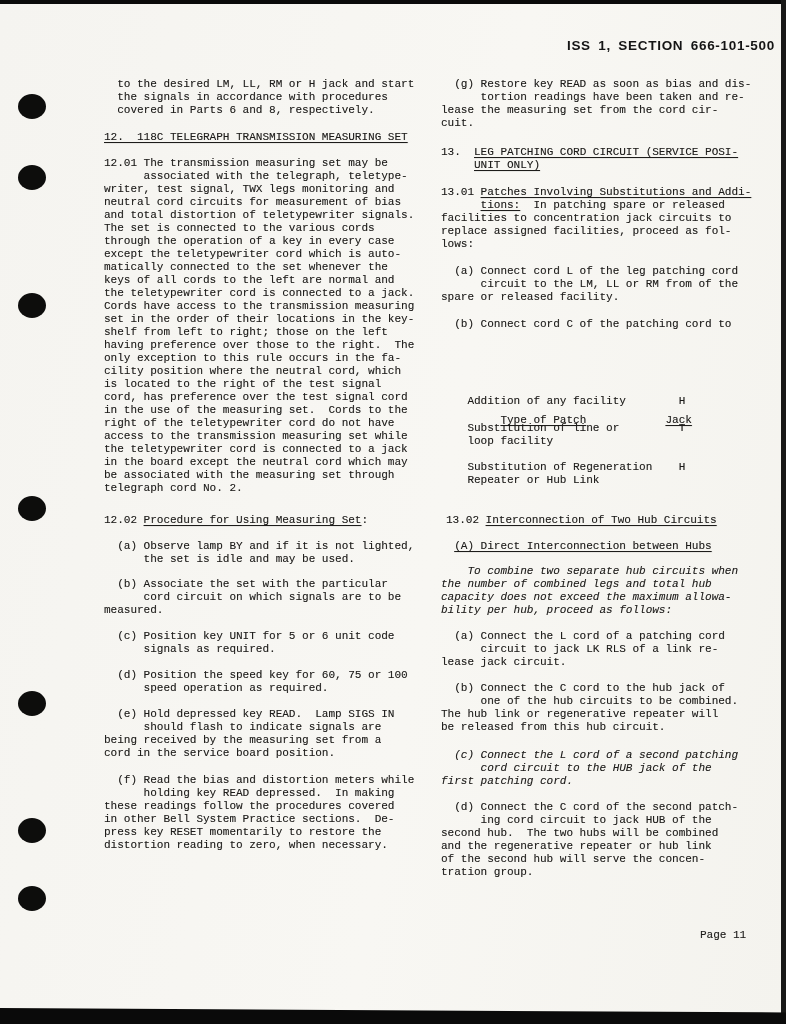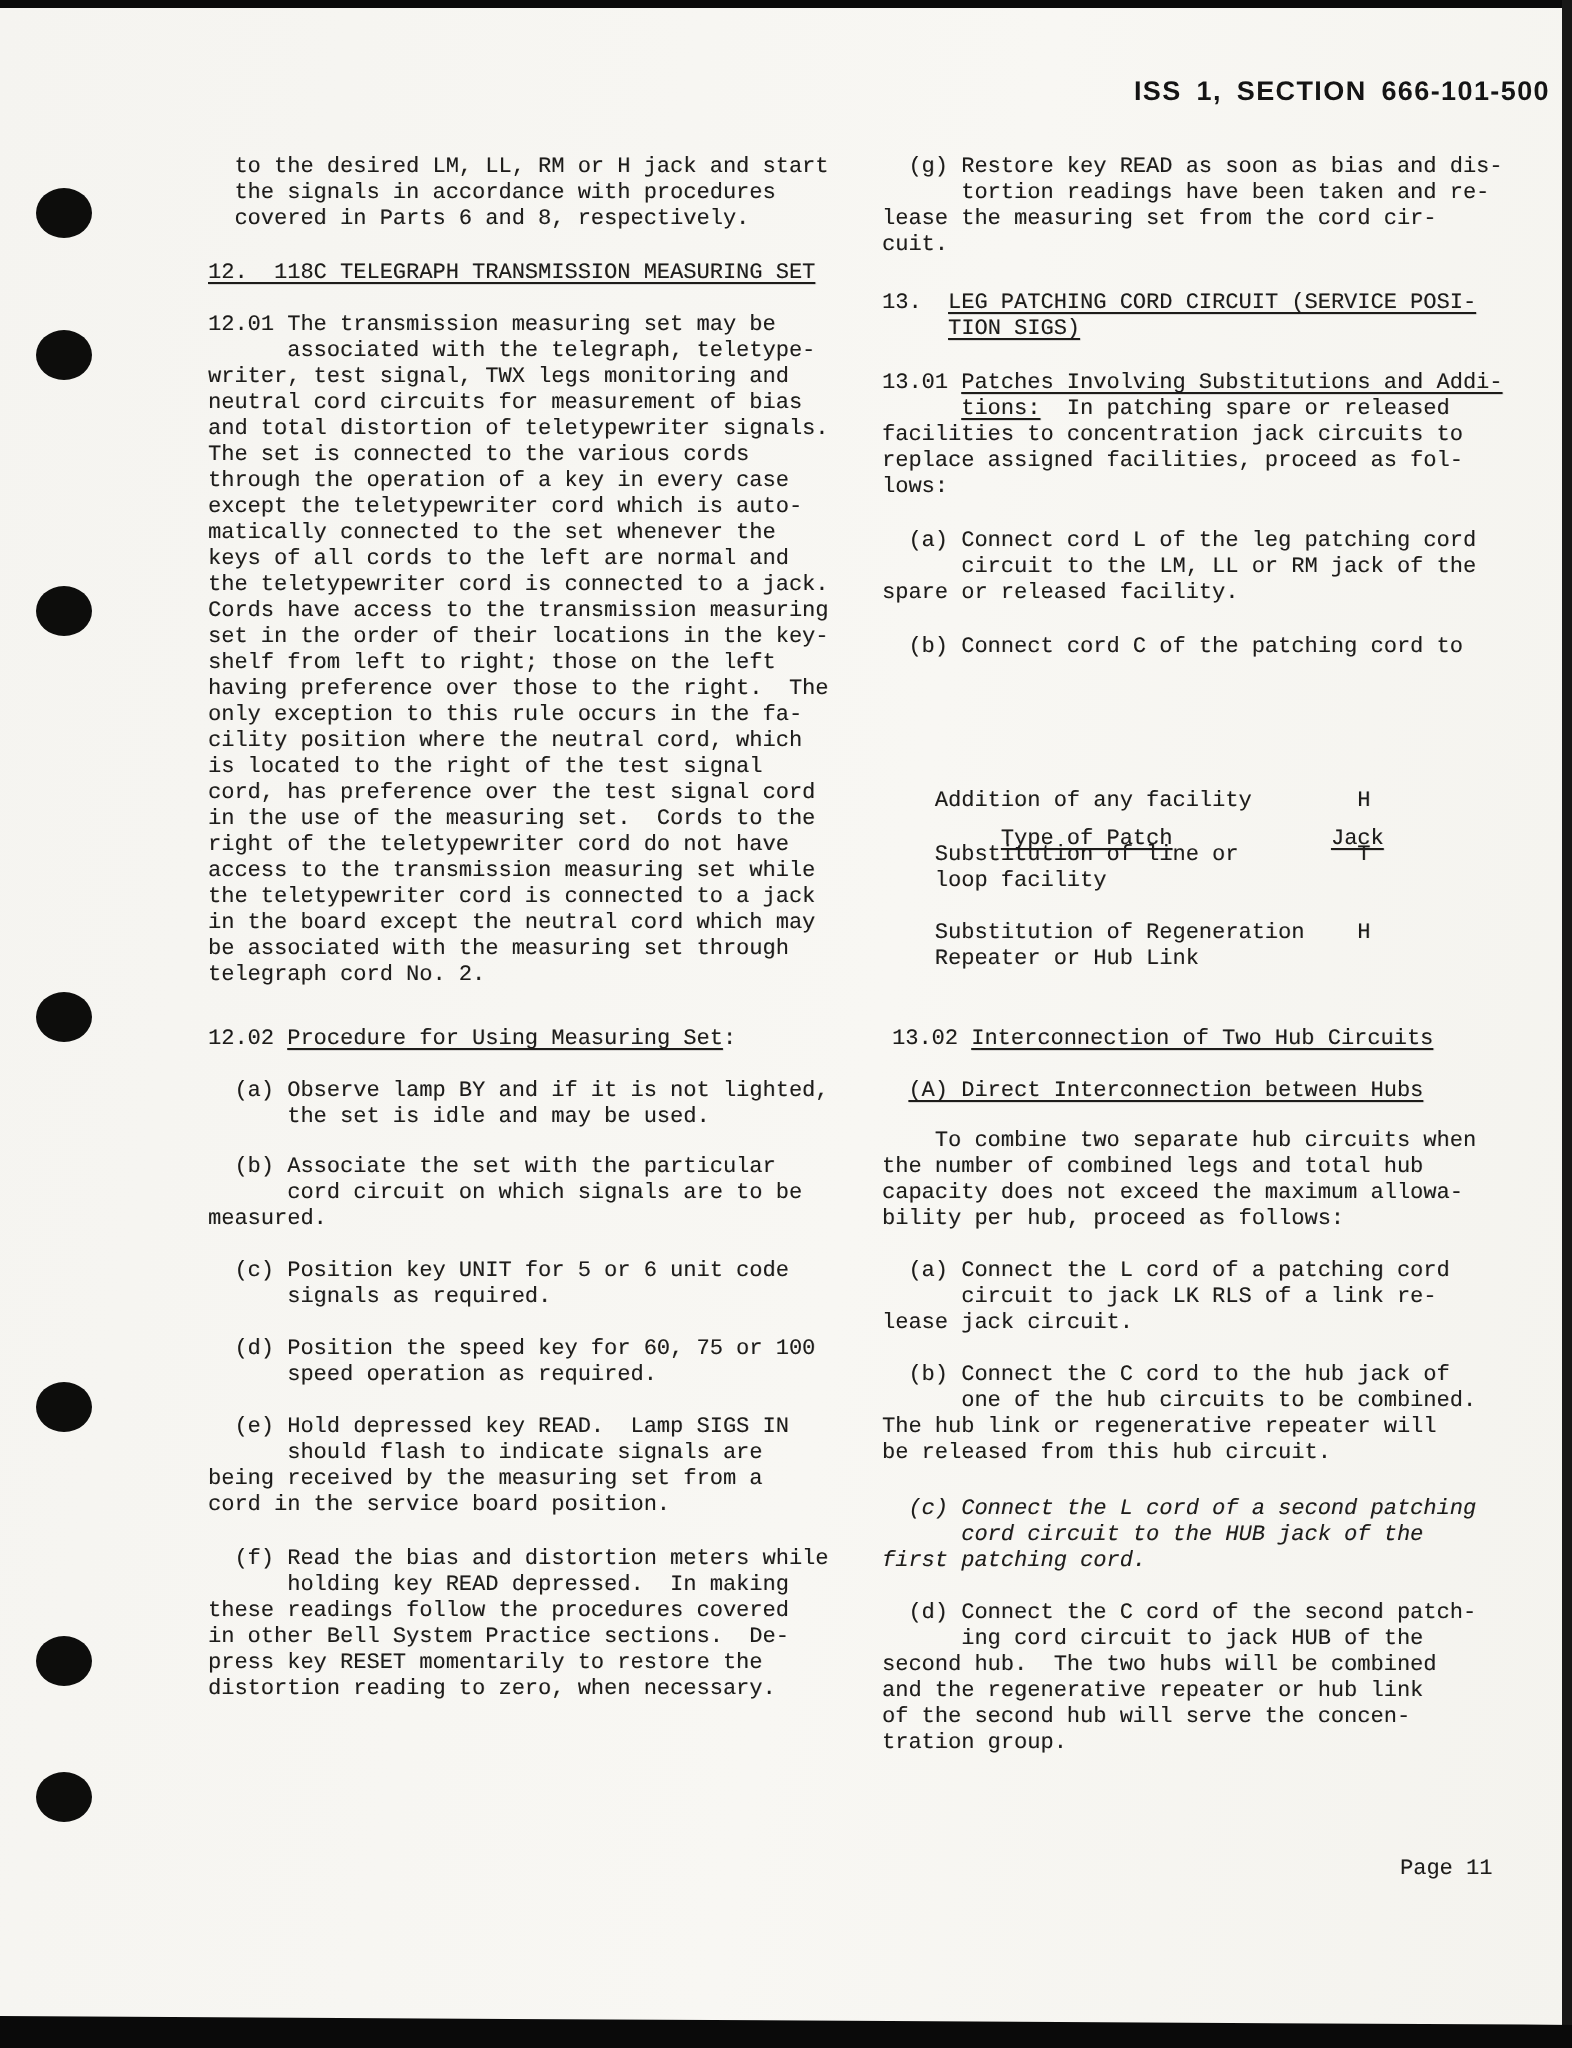--- a/index.html
+++ b/index.html
@@ -54,31 +54,31 @@
       <div class="block" style="top: 514px; left: 104px;"><div class="line"><span>12.02 </span><span class="u">Procedure for Using Measuring Set</span><span>:</span></div></div>
       <div class="block" style="top: 540px; left: 104px;"><div class="line"><span>  (a) Observe lamp BY and if it is not lighted,</span></div><div class="line"><span>      the set is idle and may be used.</span></div></div>
       <div class="block" style="top: 578px; left: 104px;"><div class="line"><span>  (b) Associate the set with the particular</span></div><div class="line"><span>      cord circuit on which signals are to be</span></div><div class="line"><span>measured.</span></div></div>
       <div class="block" style="top: 630px; left: 104px;"><div class="line"><span>  (c) Position key UNIT for 5 or 6 unit code</span></div><div class="line"><span>      signals as required.</span></div></div>
       <div class="block" style="top: 669px; left: 104px;"><div class="line"><span>  (d) Position the speed key for 60, 75 or 100</span></div><div class="line"><span>      speed operation as required.</span></div></div>
       <div class="block" style="top: 708px; left: 104px;"><div class="line"><span>  (e) Hold depressed key READ.  Lamp SIGS IN</span></div><div class="line"><span>      should flash to indicate signals are</span></div><div class="line"><span>being received by the measuring set from a</span></div><div class="line"><span>cord in the service board position.</span></div></div>
       <div class="block" style="top: 774px; left: 104px;"><div class="line"><span>  (f) Read the bias and distortion meters while</span></div><div class="line"><span>      holding key READ depressed.  In making</span></div><div class="line"><span>these readings follow the procedures covered</span></div><div class="line"><span>in other Bell System Practice sections.  De-</span></div><div class="line"><span>press key RESET momentarily to restore the</span></div><div class="line"><span>distortion reading to zero, when necessary.</span></div></div>
     </div>
   <div class="col" id="col-right">
       <div class="block" style="top: 78px; left: 441px;"><div class="line"><span>  (g) Restore key READ as soon as bias and dis-</span></div><div class="line"><span>      tortion readings have been taken and re-</span></div><div class="line"><span>lease the measuring set from the cord cir-</span></div><div class="line"><span>cuit.</span></div></div>
-      <div class="block" style="top: 146px; left: 441px;"><div class="line"><span>13.  </span><span class="u">LEG PATCHING CORD CIRCUIT (SERVICE POSI-</span></div><div class="line"><span>     </span><span class="u">TION SIGS)</span></div></div>
+      <div class="block" style="top: 146px; left: 441px;"><div class="line"><span>13.  </span><span class="u">LEG PATCHING CORD CIRCUIT (SERVICE POSI-</span></div><div class="line"><span>     </span><span class="u">UNIT ONLY)</span></div></div>
       <div class="block" style="top: 186px; left: 441px;"><div class="line"><span>13.01 </span><span class="u">Patches Involving Substitutions and Addi-</span></div><div class="line"><span>      </span><span class="u">tions:</span><span>  In patching spare or released</span></div><div class="line"><span>facilities to concentration jack circuits to</span></div><div class="line"><span>replace assigned facilities, proceed as fol-</span></div><div class="line"><span>lows:</span></div></div>
-      <div class="block" style="top: 265px; left: 441px;"><div class="line"><span>  (a) Connect cord L of the leg patching cord</span></div><div class="line"><span>      circuit to the LM, LL or RM jack of the</span></div><div class="line"><span>spare or released facility.</span></div></div>
+      <div class="block" style="top: 265px; left: 441px;"><div class="line"><span>  (a) Connect cord L of the leg patching cord</span></div><div class="line"><span>      circuit to the LM, LL or RM from of the</span></div><div class="line"><span>spare or released facility.</span></div></div>
       <div class="block" style="top: 318px; left: 441px;"><div class="line"><span>  (b) Connect cord C of the patching cord to</span></div></div>
       <div class="block" style="top: 368px; left: 441px; margin-top: 46px;"><div class="line"><span>         </span><span class="u">Type of Patch</span><span>            </span><span class="u">Jack</span></div></div>
       <div class="block" style="top: 395px; left: 441px;"><div class="line"><span>    Addition of any facility        H</span></div></div>
       <div class="block" style="top: 422px; left: 441px;"><div class="line"><span>    Substitution of line or         T</span></div><div class="line"><span>    loop facility</span></div></div>
       <div class="block" style="top: 461px; left: 441px;"><div class="line"><span>    Substitution of Regeneration    H</span></div><div class="line"><span>    Repeater or Hub Link</span></div></div>
       <div class="block" style="top: 514px; left: 446px;"><div class="line"><span>13.02 </span><span class="u">Interconnection of Two Hub Circuits</span></div></div>
       <div class="block" style="top: 540px; left: 441px;"><div class="line"><span>  </span><span class="u">(A) Direct Interconnection between Hubs</span></div></div>
-      <div class="block" style="top: 565px; left: 441px;"><div class="line"><span>    To combine two separate hub circuits when</span></div><div class="line"><span>the number of combined legs and total hub</span></div><div class="line"><span>capacity does not exceed the maximum allowa-</span></div><div class="line"><span>bility per hub, proceed as follows:</span></div></div>
+      <div class="block" style="top: 565px; left: 441px; font-style: italic;"><div class="line"><span>    To combine two separate hub circuits when</span></div><div class="line"><span>the number of combined legs and total hub</span></div><div class="line"><span>capacity does not exceed the maximum allowa-</span></div><div class="line"><span>bility per hub, proceed as follows:</span></div></div>
       <div class="block" style="top: 630px; left: 441px;"><div class="line"><span>  (a) Connect the L cord of a patching cord</span></div><div class="line"><span>      circuit to jack LK RLS of a link re-</span></div><div class="line"><span>lease jack circuit.</span></div></div>
       <div class="block" style="top: 682px; left: 441px;"><div class="line"><span>  (b) Connect the C cord to the hub jack of</span></div><div class="line"><span>      one of the hub circuits to be combined.</span></div><div class="line"><span>The hub link or regenerative repeater will</span></div><div class="line"><span>be released from this hub circuit.</span></div></div>
       <div class="block" style="top: 749px; left: 441px; font-style: italic;"><div class="line"><span>  (c) Connect the L cord of a second patching</span></div><div class="line"><span>      cord circuit to the HUB jack of the</span></div><div class="line"><span>first patching cord.</span></div></div>
       <div class="block" style="top: 801px; left: 441px;"><div class="line"><span>  (d) Connect the C cord of the second patch-</span></div><div class="line"><span>      ing cord circuit to jack HUB of the</span></div><div class="line"><span>second hub.  The two hubs will be combined</span></div><div class="line"><span>and the regenerative repeater or hub link</span></div><div class="line"><span>of the second hub will serve the concen-</span></div><div class="line"><span>tration group.</span></div></div>
     </div>
 
   <div class="page-number">Page 11</div>
 </div>
 
 </body></html>

